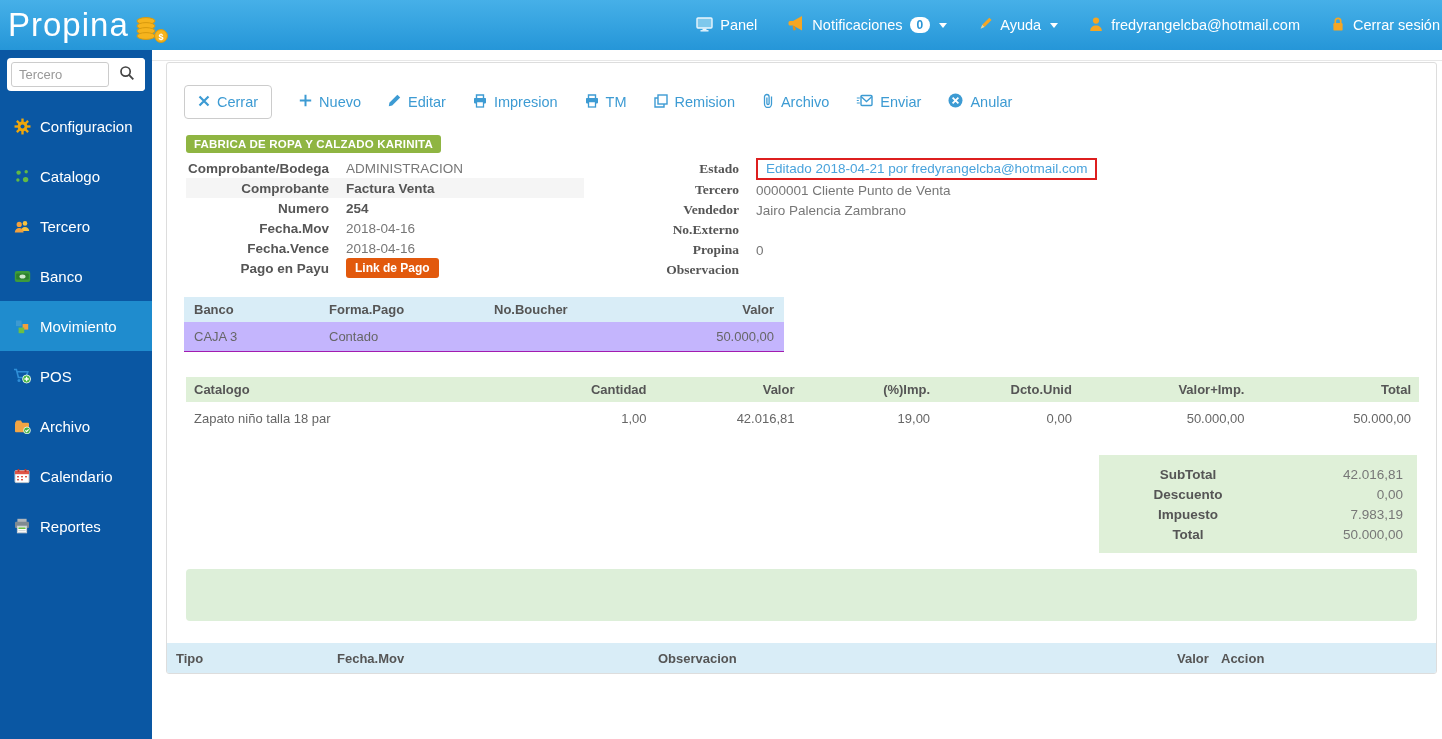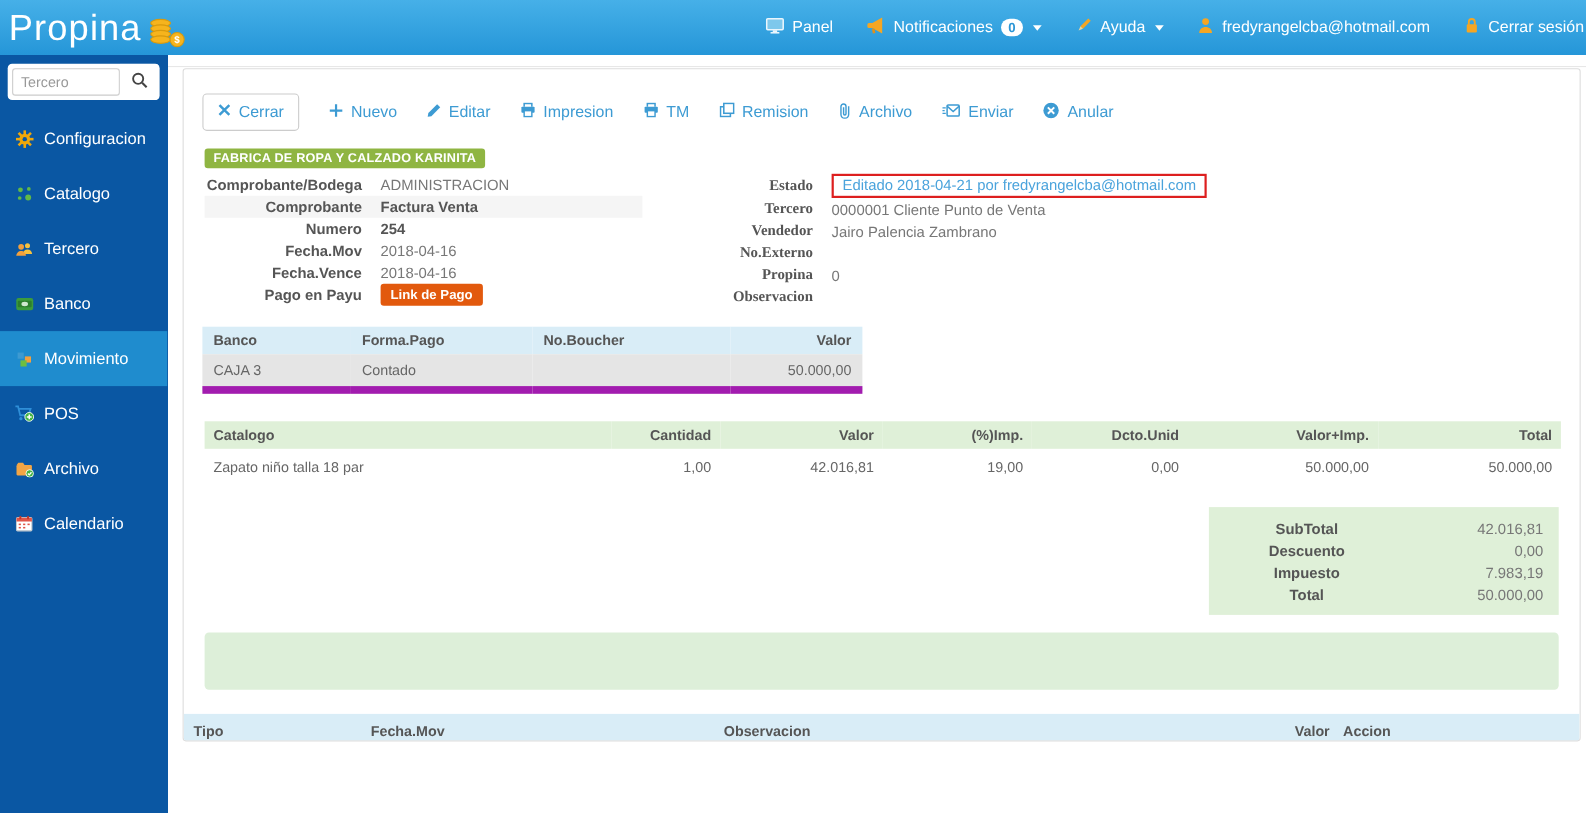--- a/index.html
+++ b/index.html
@@ -70,21 +70,21 @@
     font-size:12px; padding:3px 9px; cursor:pointer; font-family:inherit; }
   .estado-box { display:inline-block; border:2px solid #dd1f1f; padding:1px 8px 2px 8px; }
   .estado-link { color:#4aa3dc; text-decoration:none; cursor:pointer; font-size:13.5px; }
 
   
   table { border-collapse:collapse; }
   th { font-weight:bold; color:#555; text-align:left; }
   td { color:#666; }
   .pay-table { width:600px; margin:17px 0 0 17px; font-size:13px; }
   .pay-table th { background:#d9edf7; padding:5px 10px; }
-  .pay-table td { background:#e5e5e5; padding:7px 10px; border-bottom:7px solid #a21caf; }
+  .pay-table td { background:#c4b5fd; padding:7px 10px; border-bottom:1px solid #a21caf; }
   .pay-table th:last-child, .pay-table td:last-child { text-align:right; }
 
   .items-table { width:calc(100% - 36px); margin:25px 17px 0 19px; font-size:13px; table-layout:fixed; }
   .items-table th { background:#dff0d8; padding:5px 8px; }
   .items-table td { padding:9px 8px; }
   .items-table th:not(:first-child), .items-table td:not(:first-child) { text-align:right; }
 
   .totals { width:318px; margin:20px 19px 0 auto; background:#dff0d8; padding:9px 14px; }
   .trow { display:flex; height:20px; align-items:center; }
   .tlabel { flex:1; text-align:center; font-weight:bold; color:#555; font-size:13.5px; padding-right:0; }
@@ -280,20 +280,32 @@
           <g fill="#e05548">
             <rect x="3" y="8" width="2" height="1.4"></rect>
               <rect x="7" y="8" width="2" height="1.4"></rect>
             <rect x="11" y="8" width="2" height="1.4"></rect>
               <rect x="3" y="11" width="2" height="1.4"></rect>
             <rect x="7" y="11" width="2" height="1.4"></rect>
           </g>
         </svg>
       </span>
       <span>Calendario</span>
+    </a>
+    <a class="side-item">
+      <span class="sicon">
+        <svg width="16" height="16" viewBox="0 0 16 16">
+          <rect x="3.4" y="0.8" width="9.2" height="3.4" fill="#b0b6bb"></rect>
+          <rect x="1" y="3.8" width="14" height="6.2" rx="1" fill="#7f8a91"></rect>
+          <rect x="3.4" y="8.2" width="9.2" height="6.6" fill="#fff" stroke="#c9ced2"></rect>
+          <rect x="4.4" y="9.4" width="7.2" height="1.6" fill="#6cbf44"></rect>
+          <rect x="4.4" y="12" width="7.2" height="1.2" fill="#d6dadd"></rect>
+        </svg>
+      </span>
+      <span>Reportes</span>
     </a>
   </nav>
 </aside>
 
 <main class="main">
   <div class="page-header">
     <span>
       <svg width="32" height="27" viewBox="0 0 32 27">
         <rect x="1" y="4" width="6.4" height="21" fill="#2e76a6"></rect>
         <rect x="8.6" y="2" width="6.4" height="23" fill="#3d8ec4"></rect>

